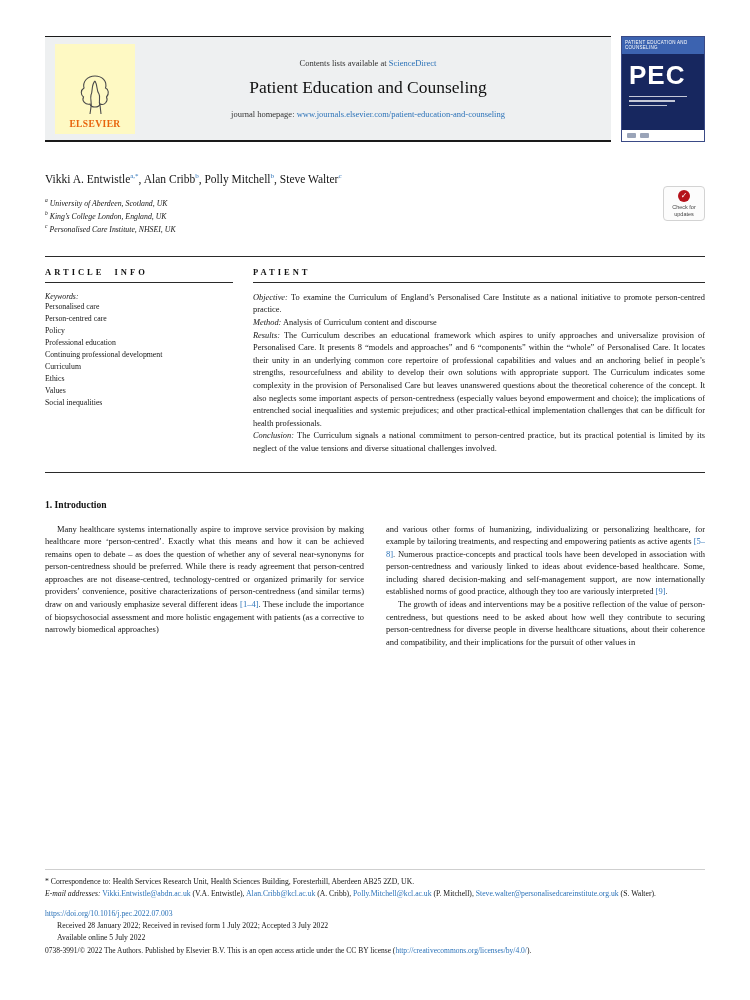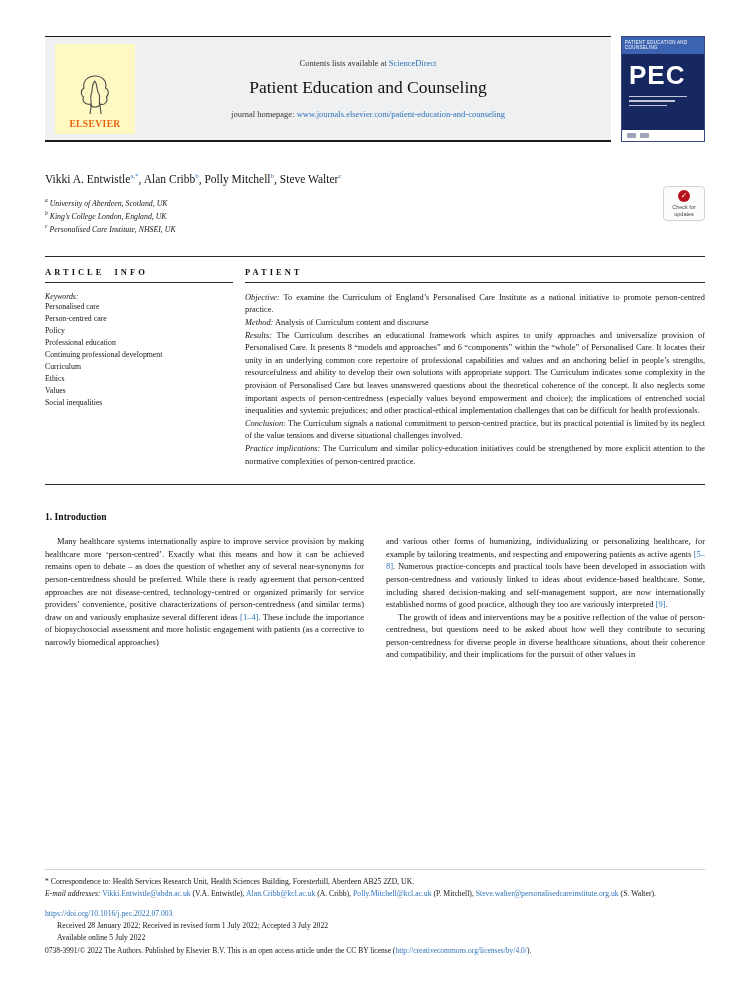--- a/index.html
+++ b/index.html
@@ -49,21 +49,21 @@
                 text-align:center; line-height:1.3; margin-top:2px; }
 
   
   .title { font-size:16.5px; font-weight:400; line-height:1.38; max-width:605px; margin-top:32px; color:#0d0d0d; }
   .authors { margin-top:30px; font-size:11.5px; }
   .authors .sup { font-size:7px; vertical-align:super; }
   .affiliations { margin-top:11px; font-size:7.8px; line-height:1.5; font-style:italic; }
   .affiliations sup { font-size:5.5px; }
 
   
-  .meta-block { display:flex; gap:12px; margin-top:20px; border-top:1px solid #2a2a2a;
+  .meta-block { display:flex; gap:20px; margin-top:20px; border-top:1px solid #2a2a2a;
                 border-bottom:1.6px solid #2a2a2a; padding:10px 0 16px; }
   .info-col { width:188px; flex:none; }
   .abs-col { flex:1; }
   .col-heading { font-size:8.5px; font-weight:bold; letter-spacing:3px; word-spacing:5px;
                  border-bottom:1px solid #2a2a2a; padding-bottom:5px; margin-bottom:9px; color:#111; }
   .kw-label { font-size:7.8px; }
   .kw { font-size:7.8px; line-height:1.55; }
   .abs-par { font-size:8.4px; line-height:1.5; text-align:justify; }
 
   
@@ -155,21 +155,20 @@
       <div class="kw">Ethics</div>
       <div class="kw">Values</div>
       <div class="kw">Social inequalities</div>
     </div>
     <div class="abs-col">
       <div class="col-heading">PATIENT</div>
       <p class="abs-par"><span class="it">Objective:</span> <span>To examine the Curriculum of England’s Personalised Care Institute as a national initiative to promote person-centred practice.</span></p>
       <p class="abs-par"><span class="it">Method:</span> <span>Analysis of Curriculum content and discourse</span></p>
       <p class="abs-par"><span class="it">Results:</span> <span>The Curriculum describes an educational framework which aspires to unify approaches and universalize provision of Personalised Care. It presents 8 “models and approaches” and 6 “components” within the “whole” of Personalised Care. It locates their unity in an underlying common core repertoire of professional capabilities and values and an anchoring belief in people’s strengths, resourcefulness and ability to develop their own solutions with appropriate support. The Curriculum indicates some complexity in the provision of Personalised Care but leaves unanswered questions about the theoretical coherence of the concept. It also neglects some important aspects of person-centredness (especially values beyond empowerment and choice); the implications of entrenched social inequalities and systemic prejudices; and other practical-ethical implementation challenges that can be difficult for health professionals.</span></p>
       <p class="abs-par"><span class="it">Conclusion:</span> <span>The Curriculum signals a national commitment to person-centred practice, but its practical potential is limited by its neglect of the value tensions and diverse situational challenges involved.</span></p>
-      <p class="abs-par"><span class="it">Practice implications:</span> <span>The Curriculum and similar policy-education initiatives could be strengthened by more explicit attention to the normative complexities of person-centred practice.</span></p>
     </div>
   </div>
 
   <div class="body-section">
     <h2 class="sec-heading">1. Introduction</h2>
     <div class="columns">
       <div class="col">
         <p class="bp indent"><span>Many healthcare systems internationally aspire to improve service provision by making healthcare more ‘person-centred’. Exactly what this means and how it can be achieved remains open to debate – as does the question of whether any of several near-synonyms for person-centredness should be preferred. While there is ready agreement that person-centred approaches are not disease-centred, technology-centred or organized primarily for service providers’ convenience, positive characterizations of person-centredness (and similar terms) draw on and variously emphasize several different ideas </span><a class="cite">[1–4]</a><span>. These include the importance of biopsychosocial assessment and more holistic engagement with patients (as a corrective to narrowly biomedical approaches)</span></p>
       </div>
       <div class="col">

